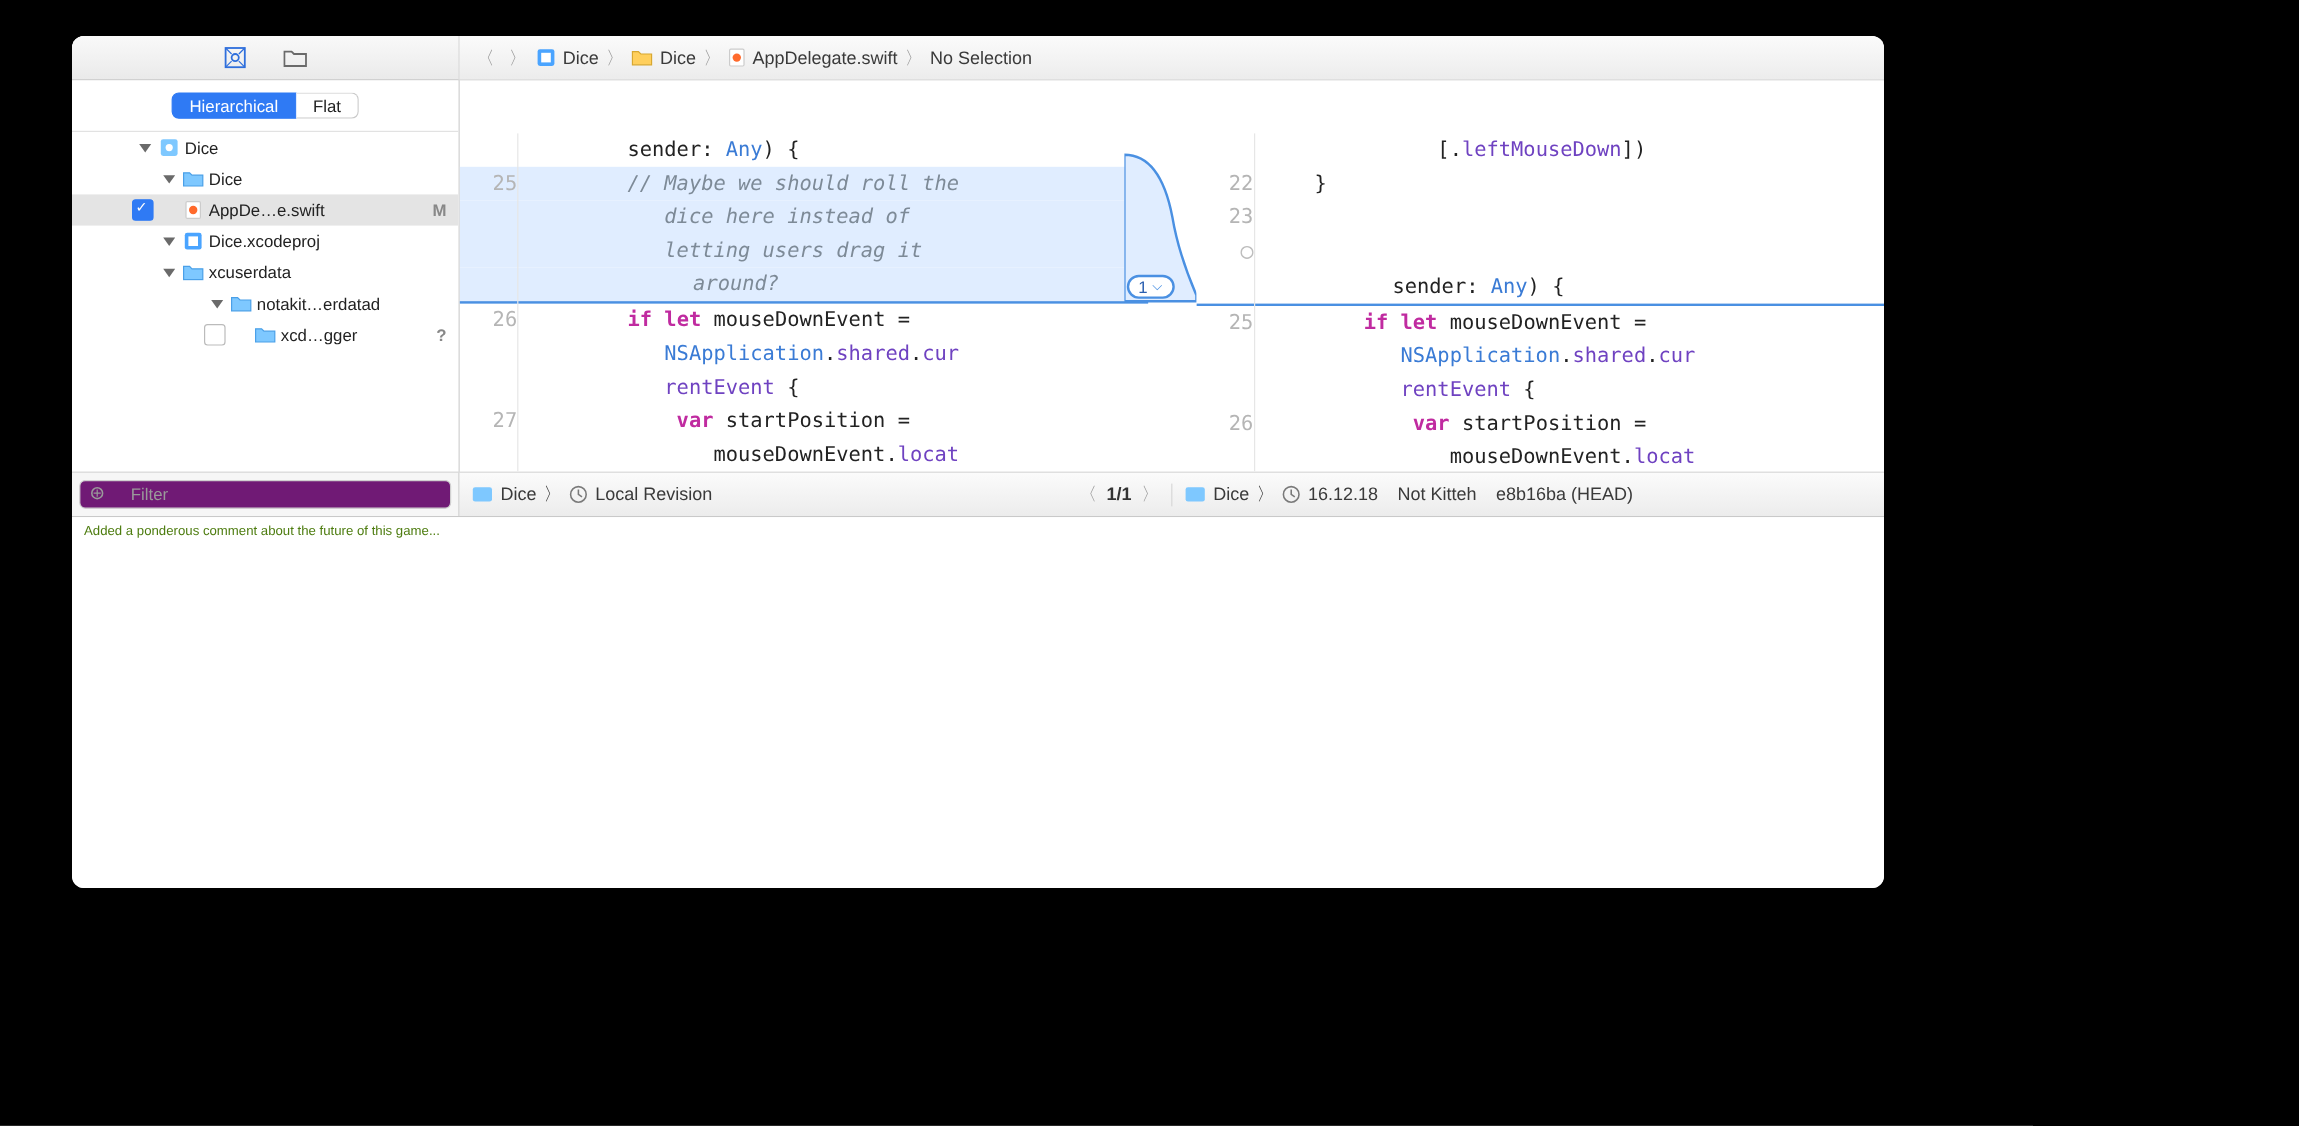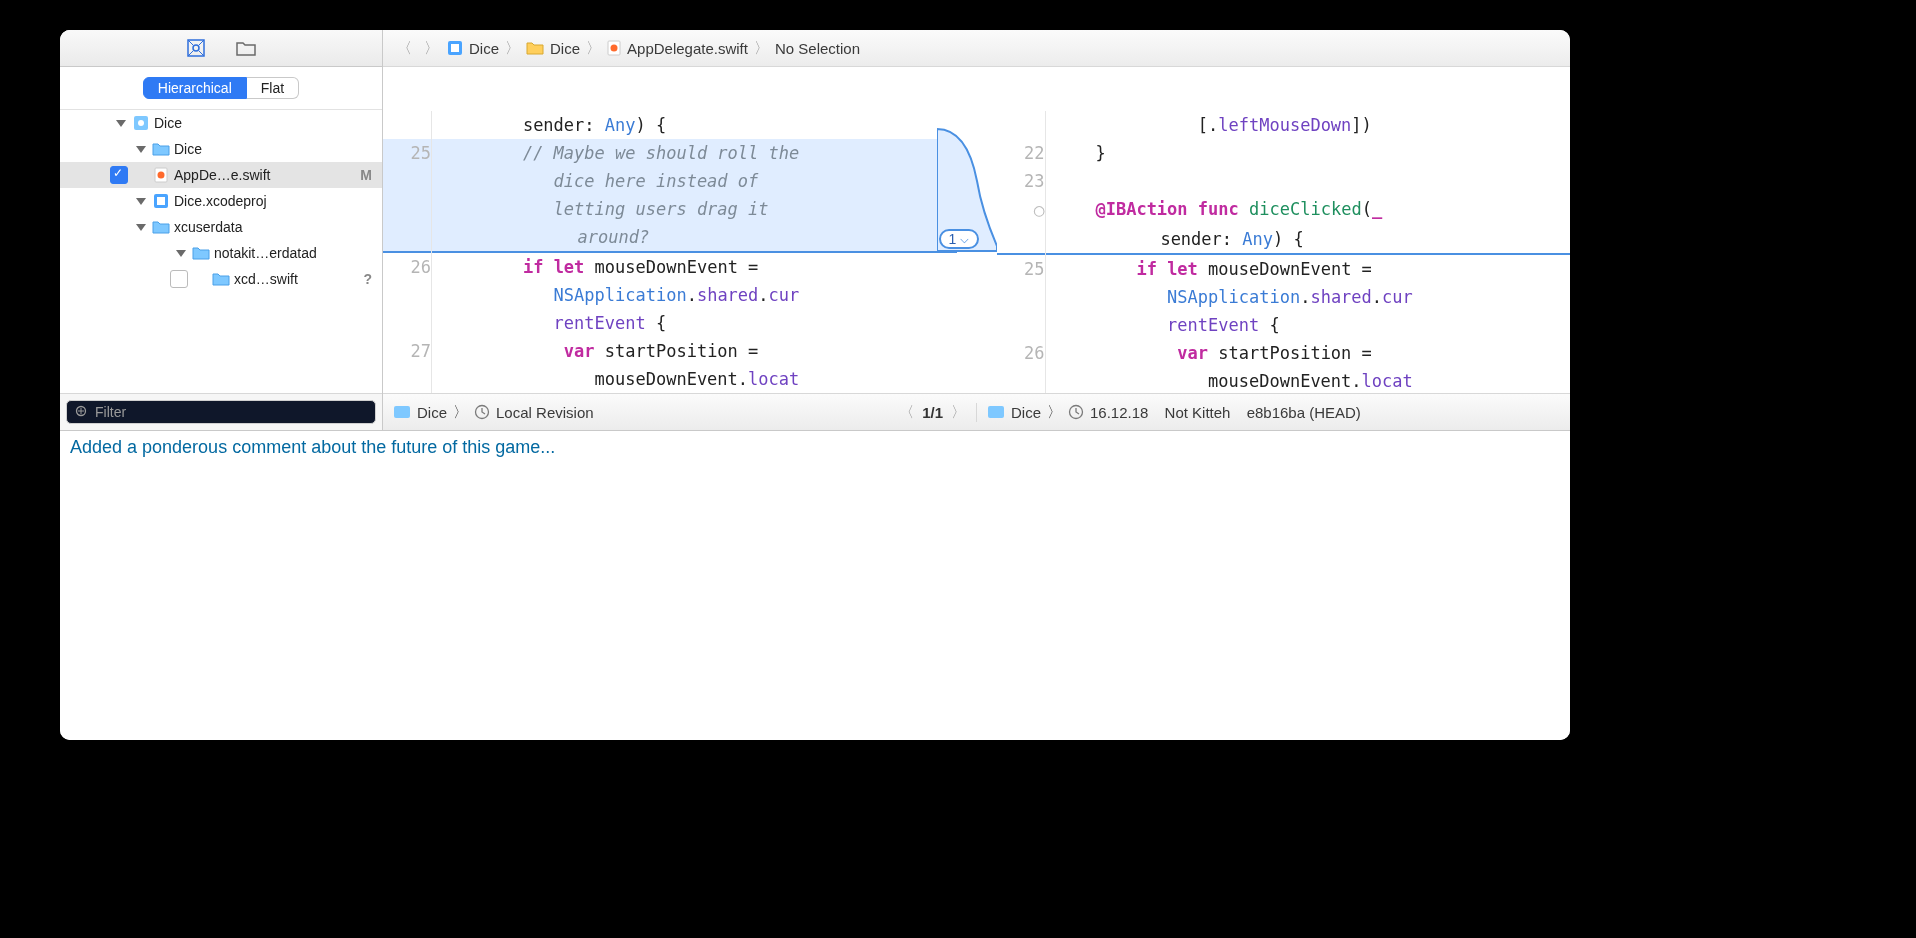--- a/index.html
+++ b/index.html
@@ -21,21 +21,21 @@
   .row .chk.checked{background:#2f7af4;border-color:#2f7af4;position:relative;}
   .row .chk.checked::after{content:"✓";color:#fff;font-size:12px;position:absolute;left:2px;top:-1px;}
   .row.selected{background:#e4e4e4;}
   .disc{width:0;height:0;border-left:5px solid transparent;border-right:5px solid transparent;border-top:7px solid #6a6a6a;margin-right:2px;}
   .disc.blank{border:none;width:10px;height:10px;}
   .ficon{width:18px;height:18px;flex:0 0 18px;display:flex;align-items:center;justify-content:center;}
   .row .label{flex:1;overflow:hidden;text-overflow:ellipsis;}
   .row .status{color:#888;font-weight:600;padding-right:10px;}
   .tree .ind1{padding-left:30px;} .tree .ind2{padding-left:50px;} .tree .ind3{padding-left:50px;} .tree .ind4{padding-left:90px;} .tree .ind5{padding-left:110px;}
   .sb-filter{border-top:1px solid #d8d8d8;padding:6px;}
-  .sb-filter .fbox{display:flex;align-items:center;gap:6px;border:1px solid #d0d0d0;border-radius:5px;padding:3px 8px;color:#9a9a9a;background:#0f172a;}
+  .sb-filter .fbox{display:flex;align-items:center;gap:20px;border:1px solid #d0d0d0;border-radius:5px;padding:3px 8px;color:#9a9a9a;background:#701a75;}
   .diff{flex:1;display:flex;flex-direction:column;min-width:0;}
   .jumpbar{height:36px;display:flex;align-items:center;gap:4px;border-bottom:1px solid #d8d8d8;padding:0 10px;background:linear-gradient(#fbfbfb,#ececec);font-size:15px;color:#3a3a3a;}
   .jumpbar .nav{color:#9a9a9a;padding:0 4px;cursor:pointer;}
   .jumpbar .crumb{display:flex;align-items:center;gap:6px;}
   .jumpbar .sep{color:#9a9a9a;padding:0 2px;}
   .panes{flex:1;display:flex;min-height:0;margin-top:44px;}
   .pane{flex:1;min-width:0;overflow:hidden;font-family:"SF Mono",Menlo,monospace;font-size:17px;line-height:1.65;position:relative;}
   .pane.left{border-right:none;}
   .gutter-border{position:absolute;left:48px;top:0;bottom:0;width:1px;background:#e6e6e6;}
   .cl{display:flex;}
@@ -50,21 +50,21 @@
   .func{color:#1e8f5e;}
   .prop{color:#6f42c1;text-align:right;}
   .cmt{color:#7d8a97;font-style:italic;}
   .middle{width:40px;position:relative;display:flex;flex-direction:column;align-items:center;}
   .middle svg{position:absolute;top:0;left:-20px;}
   .pill{position:absolute;left:-18px;top:118px;background:#fff;border:2px solid #4a90e2;border-radius:14px;padding:0 8px;font-size:14px;color:#2a5fb0;display:flex;align-items:center;gap:4px;cursor:pointer;}
   .footbar{height:36px;display:flex;align-items:center;border-top:1px solid #d8d8d8;background:linear-gradient(#fbfbfb,#ececec);font-size:15px;color:#3a3a3a;}
   .footbar .half{flex:1;display:flex;align-items:center;gap:6px;padding:0 10px;min-width:0;}
   .footbar .half.right{border-left:1px solid #d8d8d8;}
   .footbar .navset{margin-left:auto;display:flex;align-items:center;gap:8px;color:#9a9a9a;}
-  .commitmsg{flex:1;padding:6px 10px;font-size:18px;color:#0369a1;outline:none;background:#fff;}
+  .commitmsg{flex:1;padding:6px 10px;font-size:11px;color:#4d7c0f;outline:none;background:#fff;}
   .bottombar{height:50px;display:flex;align-items:center;padding:0 14px;gap:10px;background:#ececec;border-top:1px solid #c9c9c9;}
   .mac-chk{width:16px;height:16px;border:1px solid #c4c4c4;border-radius:3px;background:#f2f2f2;}
   .push-label{color:#a0a0a0;}
   .combo{border:1px solid #d0d0d0;border-radius:5px;padding:3px 28px 3px 10px;color:#a0a0a0;background:#fff;position:relative;min-width:280px;}
   .combo::after{content:"";position:absolute;right:8px;top:4px;width:10px;height:14px;background:
      linear-gradient(#888,#888) no-repeat center 2px/8px 1px,
      radial-gradient(#888 30%,transparent 32%) no-repeat;
   }
   .combo .arrows{position:absolute;right:6px;top:2px;font-size:10px;line-height:9px;color:#888;}
   .spacer{flex:1;}
@@ -173,21 +173,21 @@
               <span class="status"></span>
             </div>
             <div class="row ind5 has-chk">
               <span class="chk"></span>
               <span class="disc blank"></span>
               <span class="ficon">
                 <svg width="18" height="14" viewBox="0 0 18 14">
                   <path d="M1 2 h5 l2 2 h9 v9 h-16 z" fill="#7ec8ff" stroke="#4aa0e8"></path>
                 </svg>
               </span>
-              <span class="label">xcd…swift</span>
+              <span class="label">xcd…gger</span>
               <span class="status">?</span>
             </div>
           </div>
         <div class="sb-filter">
           <div class="fbox">
             <span>
               <svg width="14" height="14" viewBox="0 0 14 14">
                   <circle cx="6" cy="6" r="4.5" fill="none" stroke="#9a9a9a" stroke-width="1.3"></circle>
                   <line x1="6" y1="3" x2="6" y2="9" stroke="#9a9a9a"></line>
                   <line x1="3" y1="6" x2="9" y2="6" stroke="#9a9a9a"></line>
@@ -294,21 +294,20 @@
               <div class="cl">
                 <div class="ln">22</div>
                 <div class="code">    }</div>
               </div>
               <div class="cl">
                 <div class="ln">23</div>
                 <div class="code"> </div>
               </div>
               <div class="cl">
                 <div class="ln circle">○</div>
-                <div class="code">    <span class="attr">@IBAction</span> <span class="kw">func</span> <span class="func">diceClicked</span>(<span class="kw">_</span></div>
               </div>
               <div class="cl hl-bot">
                 <div class="ln"></div>
                 <div class="code">        sender: <span class="type">Any</span>) {</div>
               </div>
               <div class="cl">
                 <div class="ln">25</div>
                 <div class="code">        <span class="kw">if</span> <span class="kw">let</span> mouseDownEvent = </div>
               </div>
               <div class="cl">

